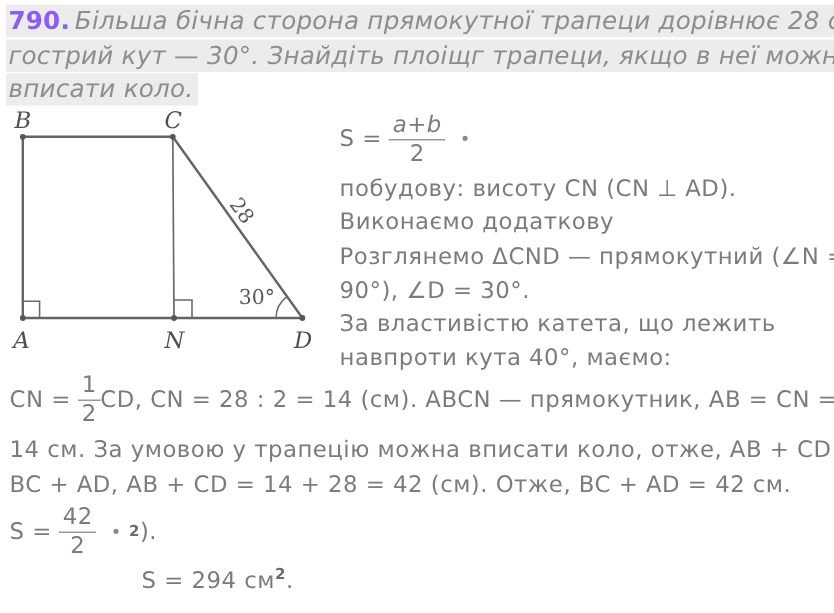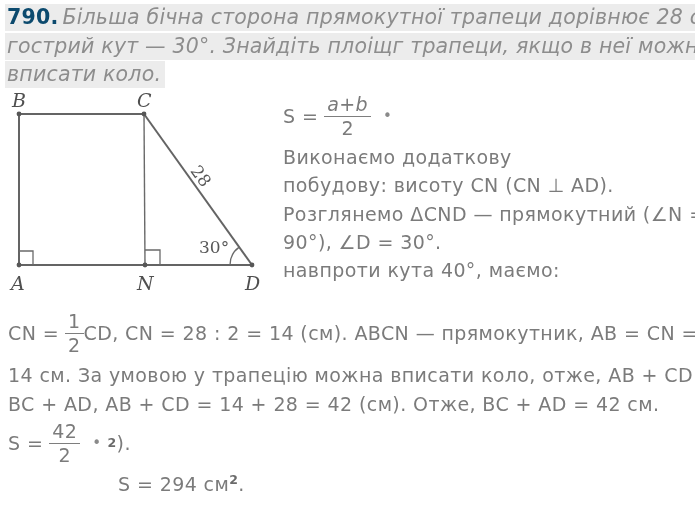--- a/index.html
+++ b/index.html
@@ -12,21 +12,21 @@
   .abs{position:absolute;}
 
   
   .problem{
     left:5px;top:3px;width:688px;
     font-size:20.5px;line-height:28.5px;
     font-style:italic;color:#8d8d8d;letter-spacing:0.2px;
   }
   .p-line{white-space:nowrap;}
   .hl{background:#ececec;padding:1px 4px 2px 2px;}
-  .p-num{font-style:normal;font-weight:bold;color:#0c4a6e;margin-right:4px;}
+  .p-num{font-style:normal;font-weight:bold;color:#8b5cf6;margin-right:4px;}
 
   
   .fig{left:8px;top:92px;}
   .fig text{
     font-family:"DejaVu Serif","Liberation Serif",serif;
     font-style:italic;font-size:19px;fill:#4f4f4f;
   }
   .fig text.meas{font-size:17px;font-style:normal;fill:#585858;}
 
   
@@ -90,24 +90,25 @@
 <div class="abs sol eq" style="left:283px;top:94px;">
   <span>S =</span>
   <span class="frac">
     <span class="fn lit">a+b</span>
     <span class="fd">2</span>
   </span>
   <span class="mdot">•</span>
 </div>
 
 <div class="abs sol rcol">
+  <div class="r-line">побудову: висоту CN (CN ⊥ AD).</div>
   <div class="r-line">Виконаємо додаткову</div>
-  <div class="r-line">побудову: висоту CN (CN ⊥ AD).</div>
   <div class="r-line">Розглянемо ΔCND — прямокутний (∠N =</div>
   <div class="r-line">90°), ∠D = 30°.</div>
+  <div class="r-line">За властивістю катета, що лежить</div>
   <div class="r-line">навпроти кута 40°, маємо:</div>
 </div>
 
 <div class="abs sol eq" style="left:8px;top:311px;">
   <span>CN =</span>
   <span class="frac tight">
     <span class="fn">1</span>
     <span class="fd">2</span>
   </span>
   <span>CD, CN = 28 : 2 = 14 (см). ABCN — прямокутник, AB = CN =</span>

